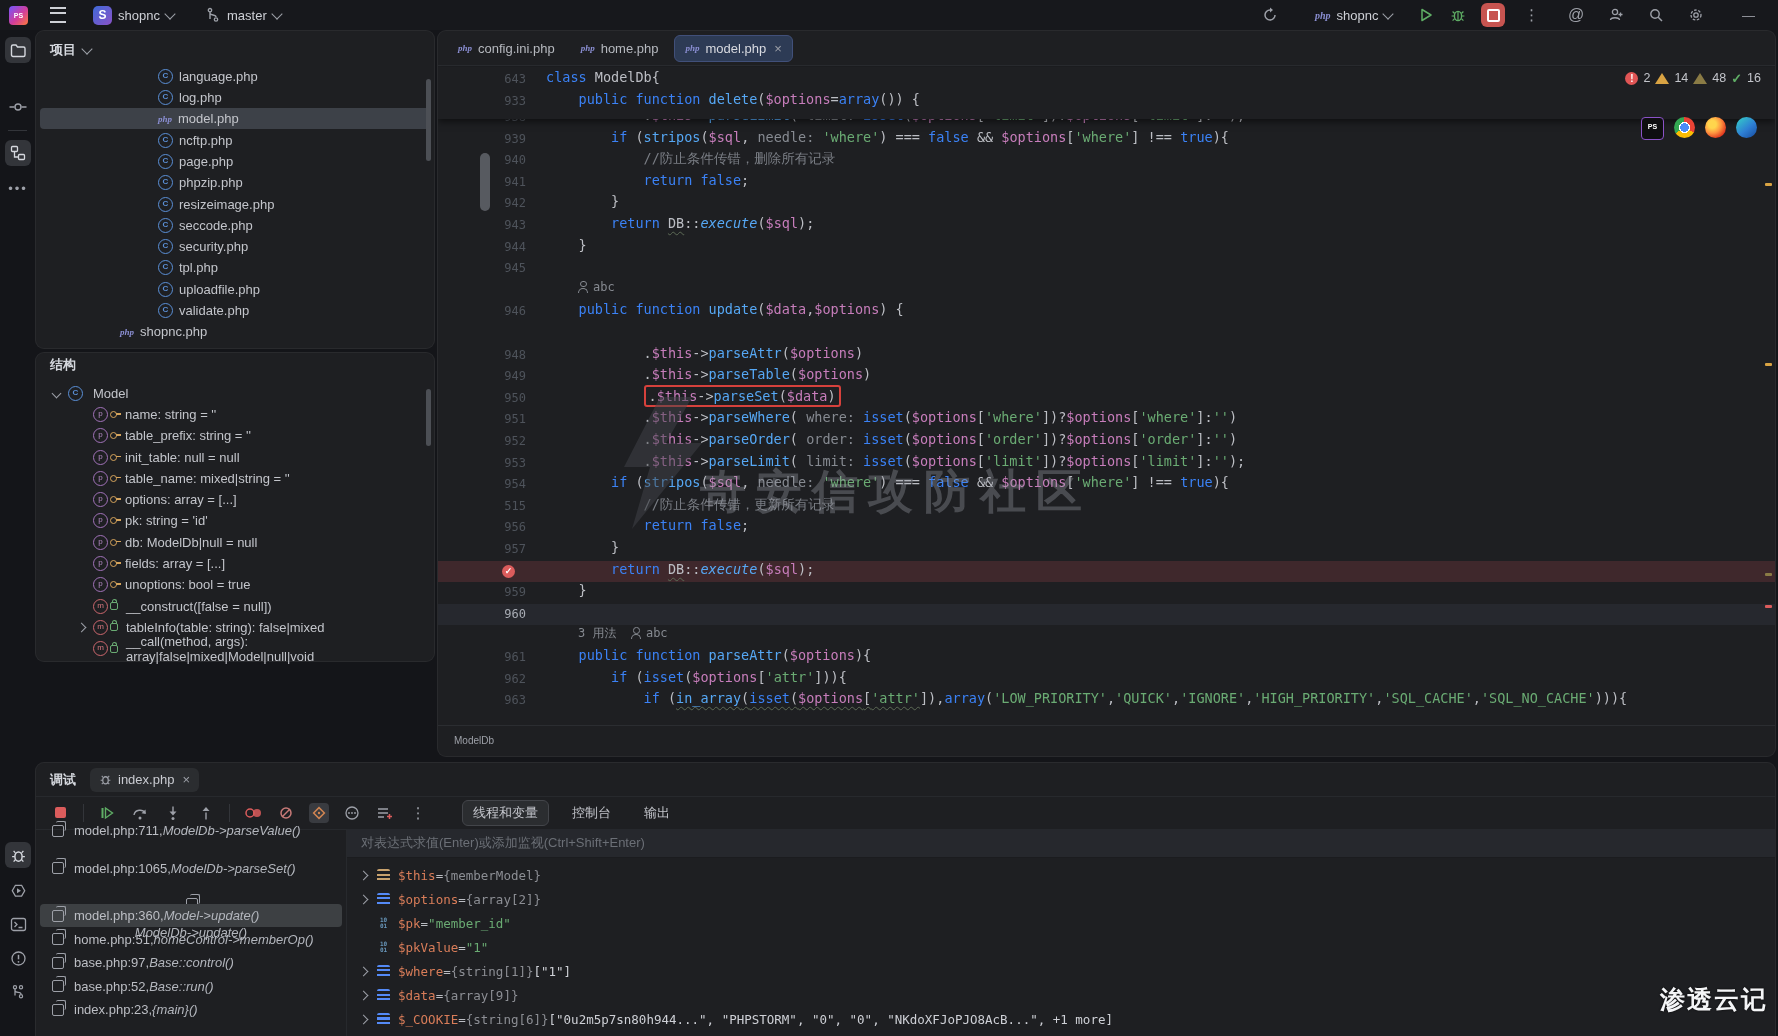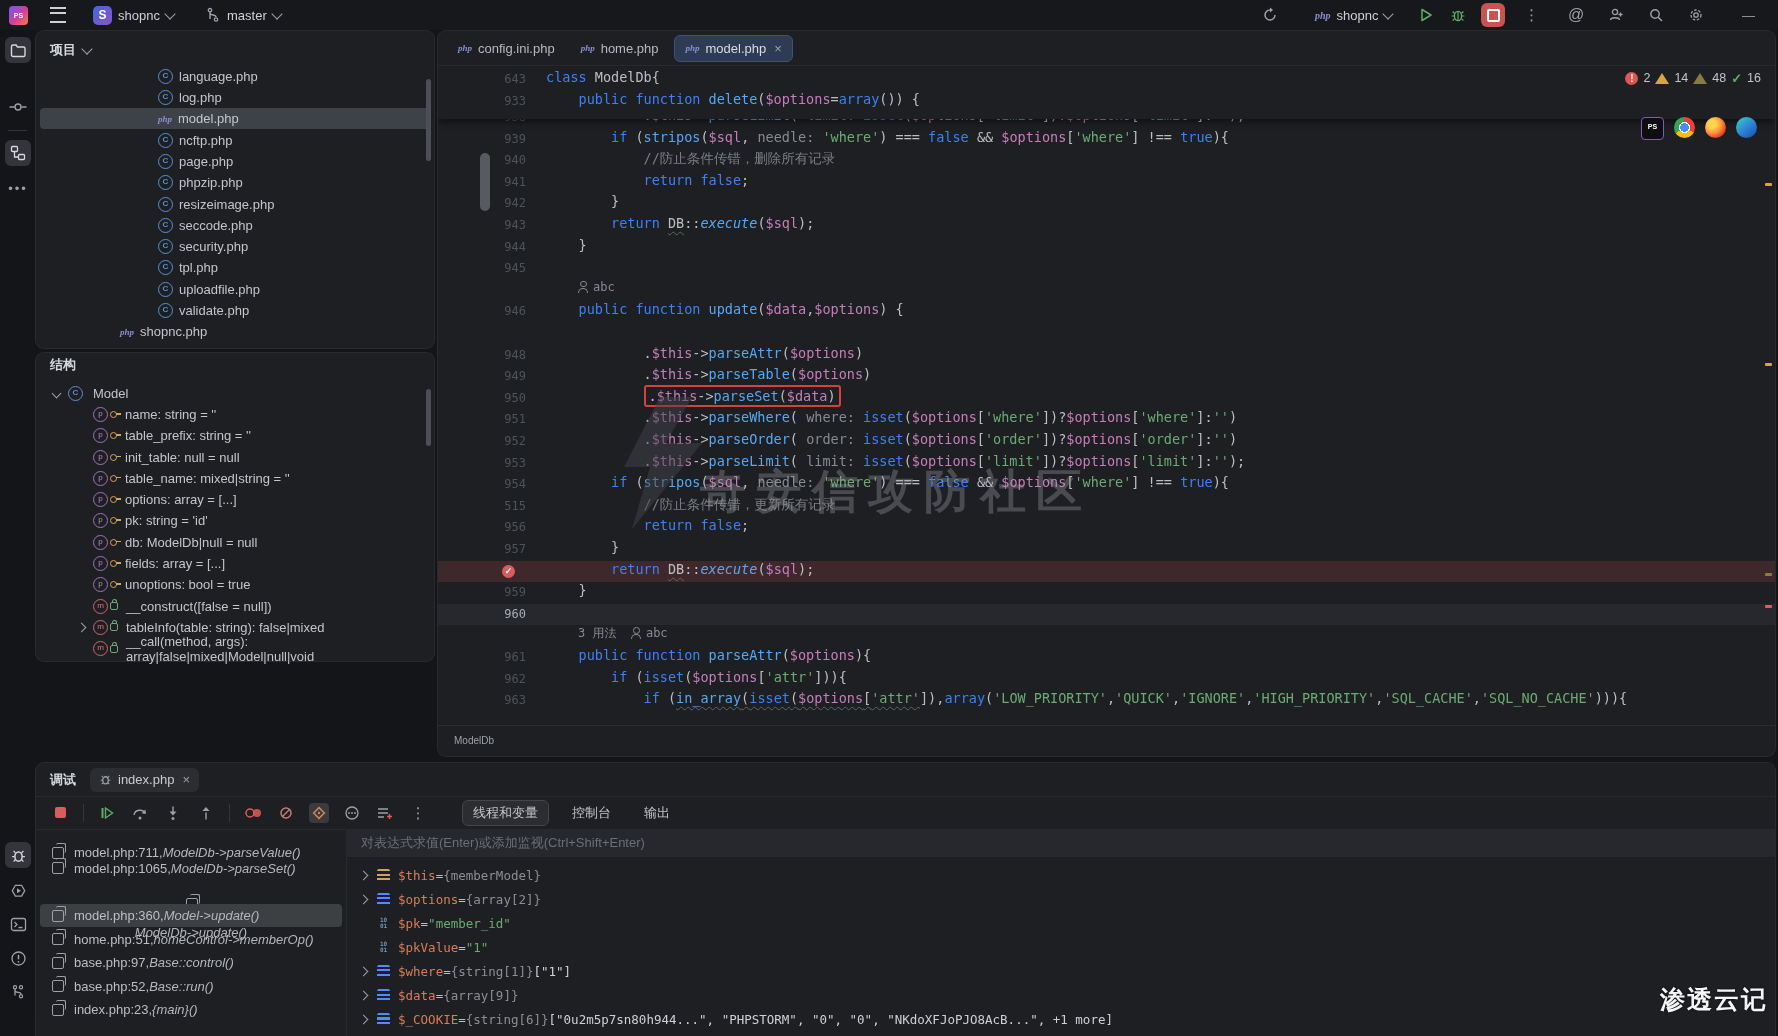--- a/index.html
+++ b/index.html
@@ -669,21 +669,21 @@
       <span class="view-tab">
           <span>控制台</span>
         </span>
       <span class="view-tab">
           <span>输出</span>
         </span>
     </div>
 
     <div class="dbg-vline"></div>
     <div id="frames" style="position:absolute;inset:0;">
-        <div class="framerow" style="top: 78px;">
+        <div class="framerow" style="top: 56px;">
           <span class="ico-frame"></span>
           <span>model.php:711, </span>
           <span class="fn-part">ModelDb-&gt;parseValue()</span>
         </div>
         <div class="framerow" style="top: 93.6px;">
           <span class="ico-frame"></span>
           <span>model.php:1065, </span>
           <span class="fn-part">ModelDb-&gt;parseSet()</span>
         </div>
         <div class="framerow" style="top: 135px; flex-direction: column;">

